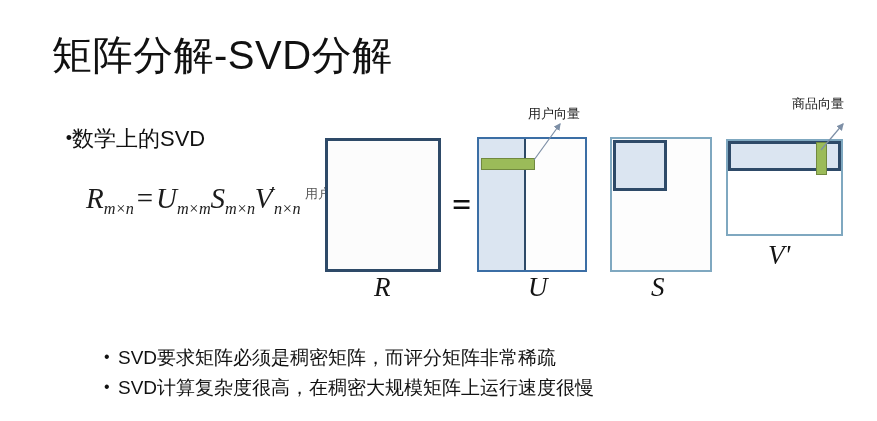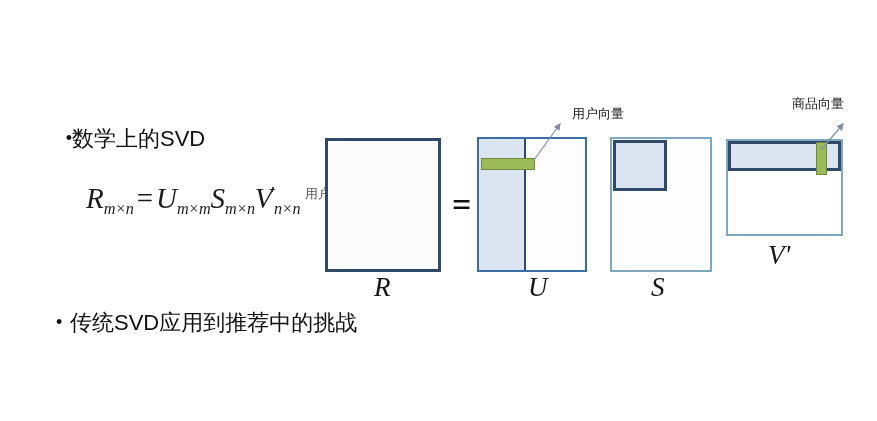--- a/index.html
+++ b/index.html
@@ -169,45 +169,47 @@
     white-space: nowrap;
   }
   #label-item-top  { left: 366px; top: 136px; }
   #label-user-side {
     left: 305px; top: 186px;
     width: 14px;
     line-height: 15px;
     text-align: center;
     color: #555555;
   }
-  #label-user-vec  { left: 528px; top: 105px; margin-left: 44px; }
+  #label-user-vec  { left: 528px; top: 105px; }
   #label-item-vec  { left: 792px; top: 95px; }
 
   #eq-sign {
     position: absolute;
     left: 452px; top: 186px;
     font-family: "Liberation Serif", "DejaVu Serif", serif;
     font-size: 34px;
     font-weight: 700;
     color: #111111;
   }
 
   .arrow-svg { position: absolute; left: 0; top: 0; overflow: visible; }
 </style>
 </head>
 <body>
 
 <div id="slide">
 
+  <div id="slide-title">矩阵分解-SVD分解</div>
 
   <div class="bullet-l1" id="bullet-math"><span class="dot">•</span><span>数学上的SVD</span></div>
 
-  <div class="bullet-l1" id="bullet-chal"><span class="dot">•</span><span>传统SVD应用到推荐中的挑战</span></div>
-
-
+
+  <div class="bullet-l2" id="bullet-sub-1"><span class="dot">•</span><span>SVD要求矩阵必须是稠密矩阵，而评分矩阵非常稀疏</span></div>
+
+  <div class="bullet-l2" id="bullet-sub-2"><span class="dot">•</span><span>SVD计算复杂度很高，在稠密大规模矩阵上运行速度很慢</span></div>
 
   <div class="formula" id="formula-1">
     <span>R</span><sub>m×n</sub><span class="op">=</span><span>U</span><sub>m×m</sub><span>S</span><sub>m×n</sub><span>V</span><span class="prime">'</span><sub>n×n</sub>
   </div>
 
 
   <div id="diagram">
 
     <div class="cn-label" id="label-item-top">商品</div>
     <div class="cn-label" id="label-user-side">用户</div>

